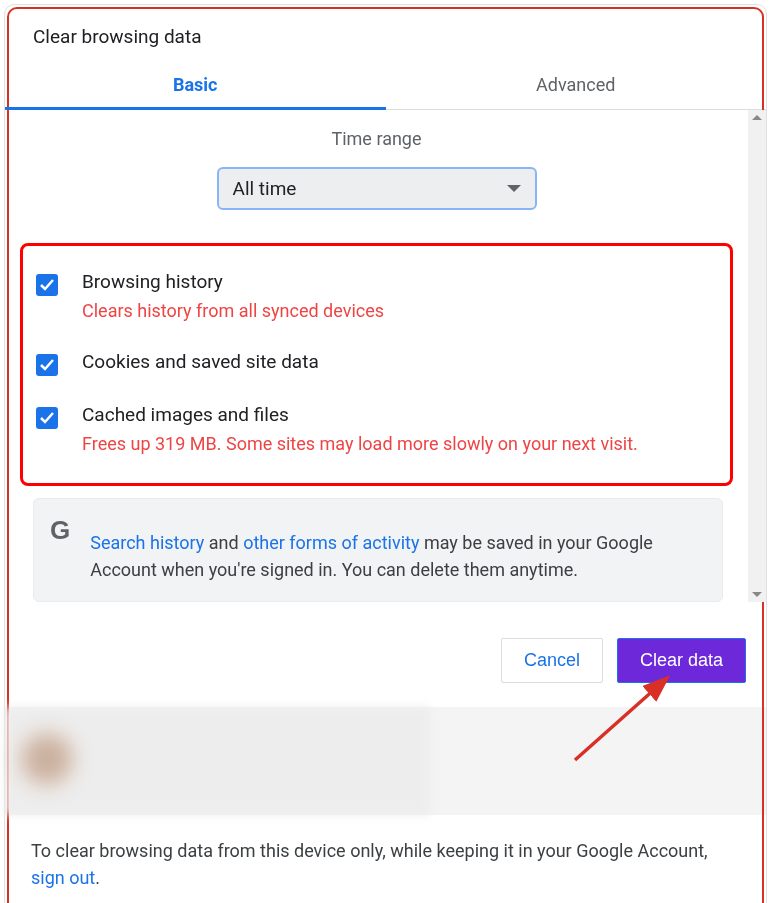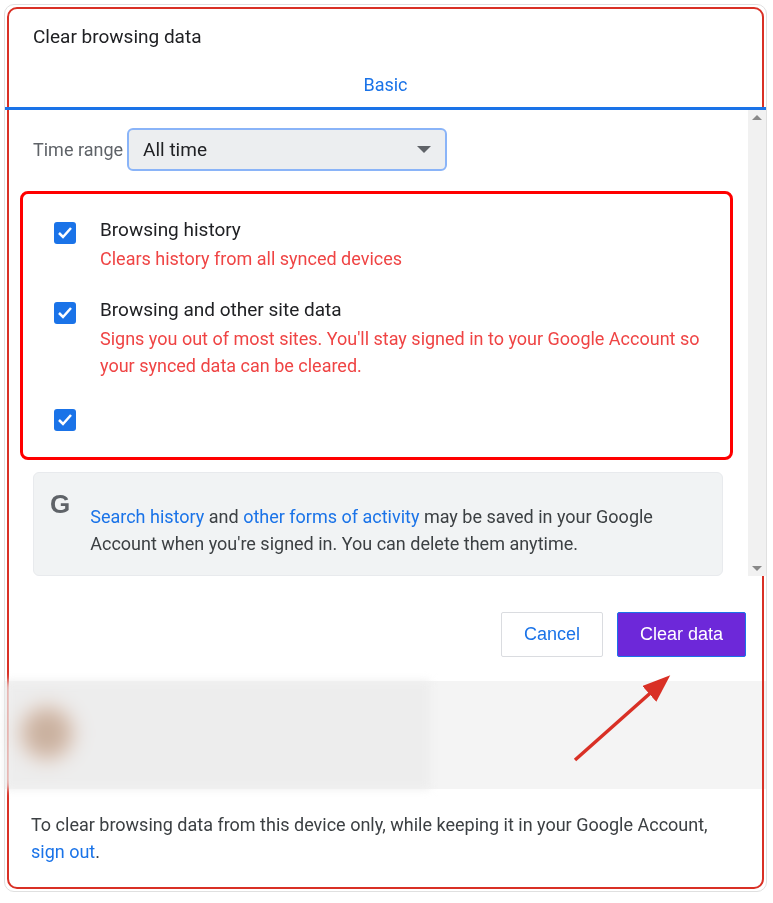--- a/index.html
+++ b/index.html
@@ -2,33 +2,33 @@
 <html><head>
   <meta charset="utf-8">
   <style>
     * { box-sizing: border-box; margin: 0; padding: 0; }
     body { font-family: Roboto, "Segoe UI", Arial, sans-serif; background: #fff; width: 773px; height: 903px; position: relative; overflow: hidden; }
     .dialog { width: 763px; margin: 4px; border: 1px solid #e0e0e0; border-radius: 10px; background: #fff; position: relative; }
     .red-frame { border: 2px solid #d93025; border-radius: 10px; position: absolute; top: 2px; left: 2px; right: 2px; bottom: 2px; pointer-events: none; }
     .dialog-title { font-size: 19px; color: #202124; padding: 20px 28px 12px 28px; font-weight: 400; }
     .tabs { display: flex; border-bottom: 1px solid #dadce0; }
     .tab { flex: 1; text-align: center; padding: 14px 0; font-size: 18px; color: #5f6368; cursor: pointer; position: relative; }
-    .tab.active { color: #1a73e8; font-weight: 400; }
+    .tab.active { color: #1a73e8; font-weight: 700; }
     .tab.active::after { content: ""; display: block; position: absolute; left: 0; right: 0; bottom: -1px; height: 3px; background: #1a73e8; }
     .scroll-area { position: relative; }
     .scroll-track { position: absolute; right: 0; top: 0; bottom: 0; width: 18px; background: #f1f1f1; display: flex; flex-direction: column; justify-content: space-between; align-items: center; }
     .scroll-arrow { width: 0; height: 0; border-left: 5px solid transparent; border-right: 5px solid transparent; }
     .scroll-arrow.up { border-bottom: 5px solid #888; margin-top: 5px; }
     .scroll-arrow.down { border-top: 5px solid #888; margin-bottom: 5px; }
     .body-content { padding: 18px 28px 0 28px; margin-right: 18px; }
-    .time-row { display: flex; align-items: center; gap: 4px; }
+    .time-row { display: flex; align-items: center; gap: 18px; flex-direction: column; }
     .time-label { color: #5f6368; font-size: 18px; }
     .select-box { display: flex; align-items: center; justify-content: space-between; border: 2px solid #8ab4f8; background: #eceef0; border-radius: 6px; padding: 8px 14px; width: 320px; cursor: pointer; color: #202124; font-size: 19px; }
     .select-chevron { width: 0; height: 0; border-left: 7px solid transparent; border-right: 7px solid transparent; border-top: 7px solid #5f6368; }
-    .red-box { border: 3px solid #ff0000; border-radius: 8px; margin: 20px -13px 0 -13px; padding: 14px 13px 26px 31px; }
+    .red-box { border: 3px solid #ff0000; border-radius: 8px; margin: 33px -13px 0 -13px; padding: 14px 13px 26px 13px; }
     .check-item { display: flex; gap: 24px; padding: 10px 0 16px 0; align-items: flex-start; }
     .checkbox { width: 22px; height: 22px; background: #1a73e8; border-radius: 3px; margin-top: 4px; flex-shrink: 0; position: relative; cursor: pointer; }
     .checkbox svg { position: absolute; top: 3px; left: 3px; }
     .check-text .check-title { font-size: 19px; color: #202124; margin-bottom: 4px; }
     .check-text .check-desc { font-size: 18px; color: #ef4444; line-height: 1.5; }
     .info-box { background: #f1f3f4; border: 1px solid #e8eaed; border-radius: 6px; padding: 18px 16px; margin-top: 12px; display: flex; gap: 20px; align-items: flex-start; margin-right: -3px; }
     .g-icon { font-family: "Product Sans", Arial, sans-serif; font-size: 26px; font-weight: 600; color: #5f6368; line-height: 1; }
     .info-text { font-size: 18px; color: #3c4043; line-height: 1.5; margin-top: 12px; }
     .info-text .link { color: #1a73e8; cursor: pointer; }
     .buttons { display: flex; justify-content: flex-end; gap: 14px; padding: 36px 20px 24px 20px; }
@@ -43,20 +43,21 @@
   </style>
 </head>
 <body>
 
 <div class="dialog">
   <div class="red-frame"></div>
   <h1 class="dialog-title">Clear browsing data</h1>
 
   <div class="tabs">
     <div class="tab active"><span>Basic</span></div>
+    <div class="tab"><span>Advanced</span></div>
   </div>
 
   <div class="scroll-area">
     <div class="scroll-track">
       <div class="scroll-arrow up"></div>
       <div class="scroll-arrow down"></div>
     </div>
 
     <div class="body-content">
       <div class="time-row">
@@ -79,29 +80,32 @@
             <div class="check-desc">Clears history from all synced devices</div>
           </div>
         </div>
         <div class="check-item">
           <div class="checkbox">
             <svg width="16" height="16" viewBox="0 0 16 16">
                 <polyline points="2,8 6,12 14,3" fill="none" stroke="#fff" stroke-width="2.5"></polyline>
               </svg>
           </div>
           <div class="check-text">
-            <div class="check-title">Browsing and other site data</div>
-            <div class="check-desc">Signs you out of most sites. You'll stay signed in to your Google Account so your synced data can be cleared.</div>
+            <div class="check-title">Cookies and saved site data</div>
           </div>
         </div>
         <div class="check-item" style="padding-bottom:0">
           <div class="checkbox">
             <svg width="16" height="16" viewBox="0 0 16 16">
                 <polyline points="2,8 6,12 14,3" fill="none" stroke="#fff" stroke-width="2.5"></polyline>
               </svg>
+          </div>
+          <div class="check-text">
+            <div class="check-title">Cached images and files</div>
+            <div class="check-desc">Frees up 319 MB. Some sites may load more slowly on your next visit.</div>
           </div>
         </div>
       </div>
 
       <div class="info-box">
         <span class="g-icon">G</span>
         <p class="info-text">
           <span class="link">Search history</span><span> and </span><span class="link">other forms of activity</span><span> may be saved in your Google Account when you're signed in. You can delete them anytime.</span>
         </p>
       </div>

